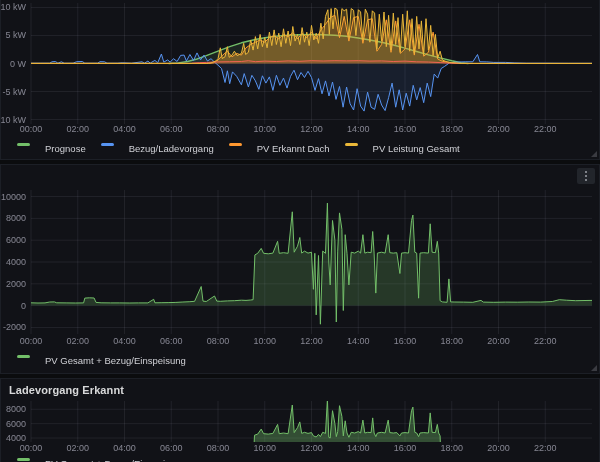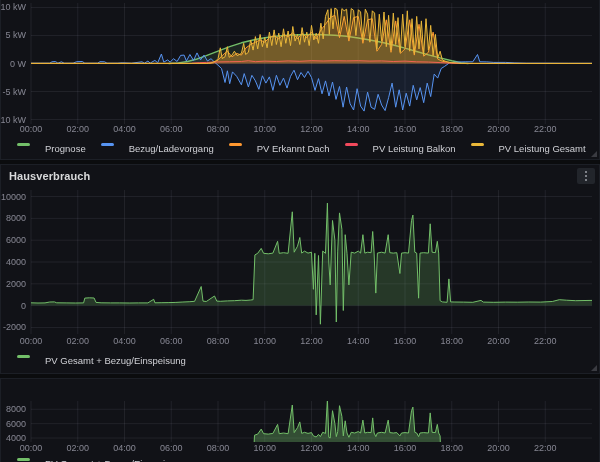--- a/index.html
+++ b/index.html
@@ -113,35 +113,28 @@
       </span>
       <span class="legend-item">
         <span class="swatch" style="background: rgb(87, 148, 242);"></span>
         <span>Bezug/Ladevorgang</span>
       </span>
       <span class="legend-item">
         <span class="swatch" style="background: rgb(255, 152, 48);"></span>
         <span>PV Erkannt Dach</span>
       </span>
       <span class="legend-item">
-        <span class="swatch" style="background: rgb(242, 73, 92);"></span>
-        <span>PV Leistung Balkon</span>
-      </span>
-      <span class="legend-item">
         <span class="swatch" style="background: rgb(234, 184, 57);"></span>
         <span>PV Leistung Gesamt</span>
       </span>
     </div>
   <div class="resize-handle"></div>
 </section>
 
 <section class="panel" id="panel-mid">
-  <div class="panel-header">
-    <h2 class="panel-title">Hausverbrauch</h2>
-  </div>
   <div class="kebab">
       <i></i>
       <i></i>
       <i></i>
     </div>
   <svg class="chart-svg" id="chart-mid" width="600" height="164" viewBox="0 0 600 164">
       <defs>
         <clipPath id="chart-mid-clip">
           <rect x="30" y="3" width="561" height="144"></rect>
         </clipPath>
@@ -190,20 +183,23 @@
   <div class="legend" id="legend-mid">
       <span class="legend-item">
         <span class="swatch" style="background: rgb(115, 191, 105);"></span>
         <span>PV Gesamt + Bezug/Einspeisung</span>
       </span>
     </div>
   <div class="resize-handle"></div>
 </section>
 
 <section class="panel" id="panel-bot">
+  <div class="panel-header">
+    <h2 class="panel-title">Ladevorgang Erkannt</h2>
+  </div>
   <svg class="chart-svg" id="chart-bot" width="600" height="56" viewBox="0 0 600 56">
       <defs>
         <clipPath id="chart-bot-clip">
           <rect x="30" y="2" width="561" height="41"></rect>
         </clipPath>
       </defs>
       <line class="grid" x1="30" x2="591" y1="10.271929824561402" y2="10.271929824561402"></line>
       <text class="tick" x="25" y="13.271929824561402" text-anchor="end">8000</text>
       <line class="grid" x1="30" x2="591" y1="24.657894736842103" y2="24.657894736842103"></line>
       <text class="tick" x="25" y="27.657894736842103" text-anchor="end">6000</text>

